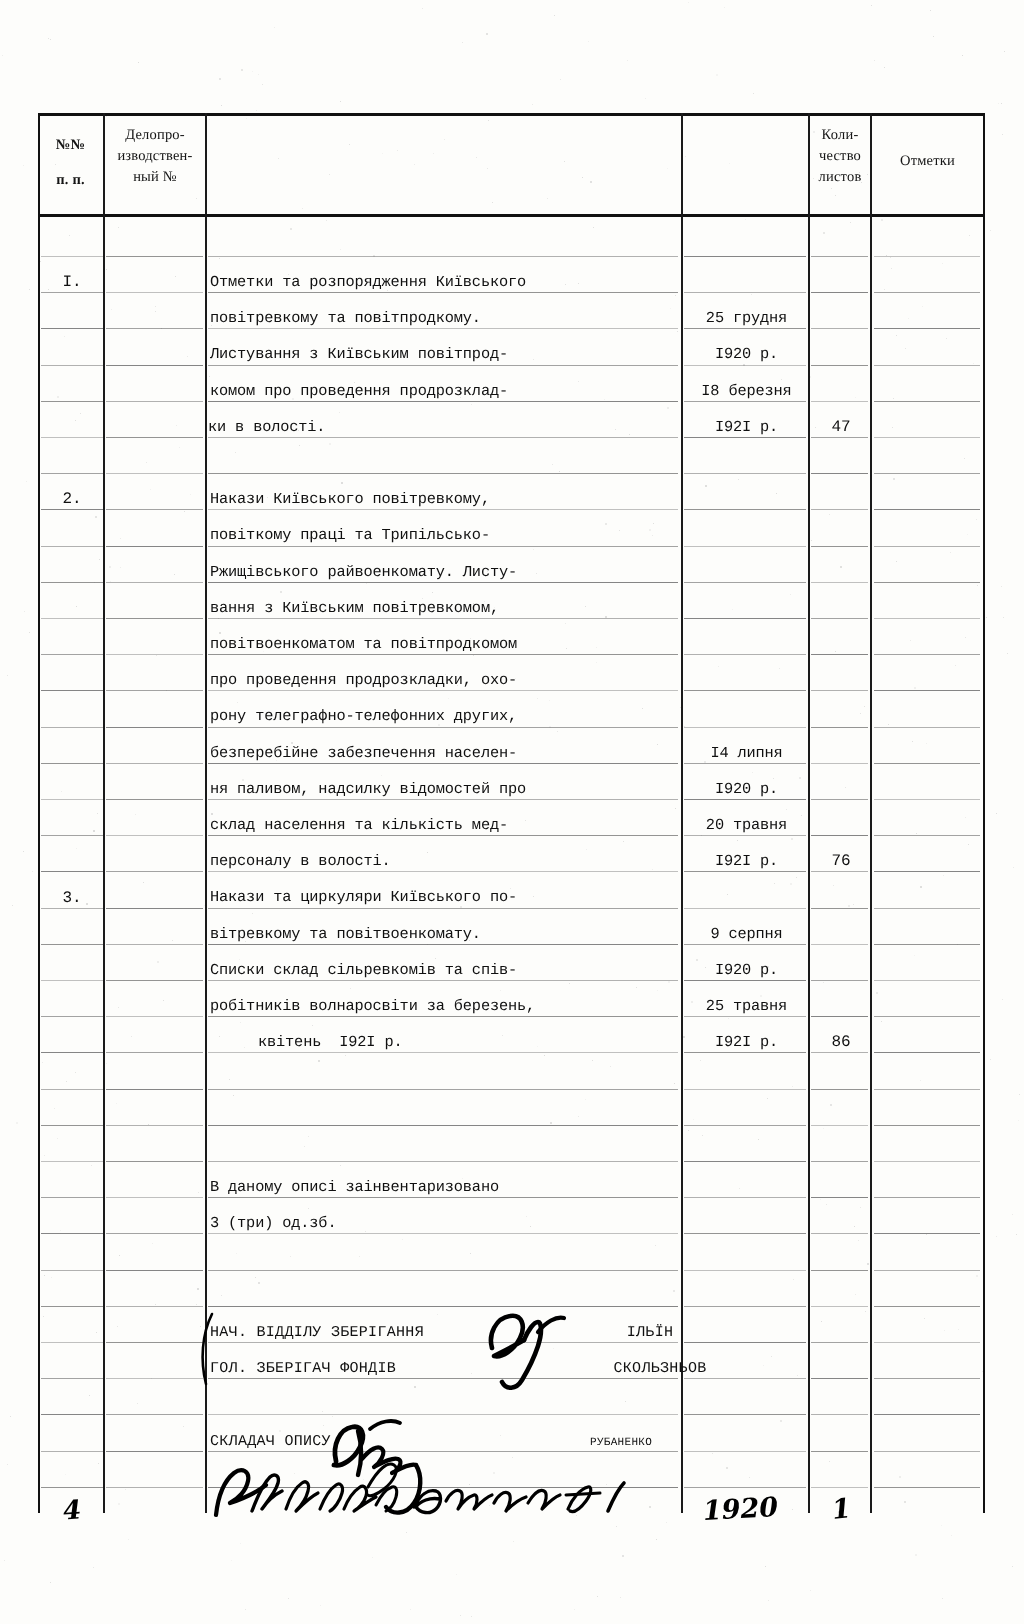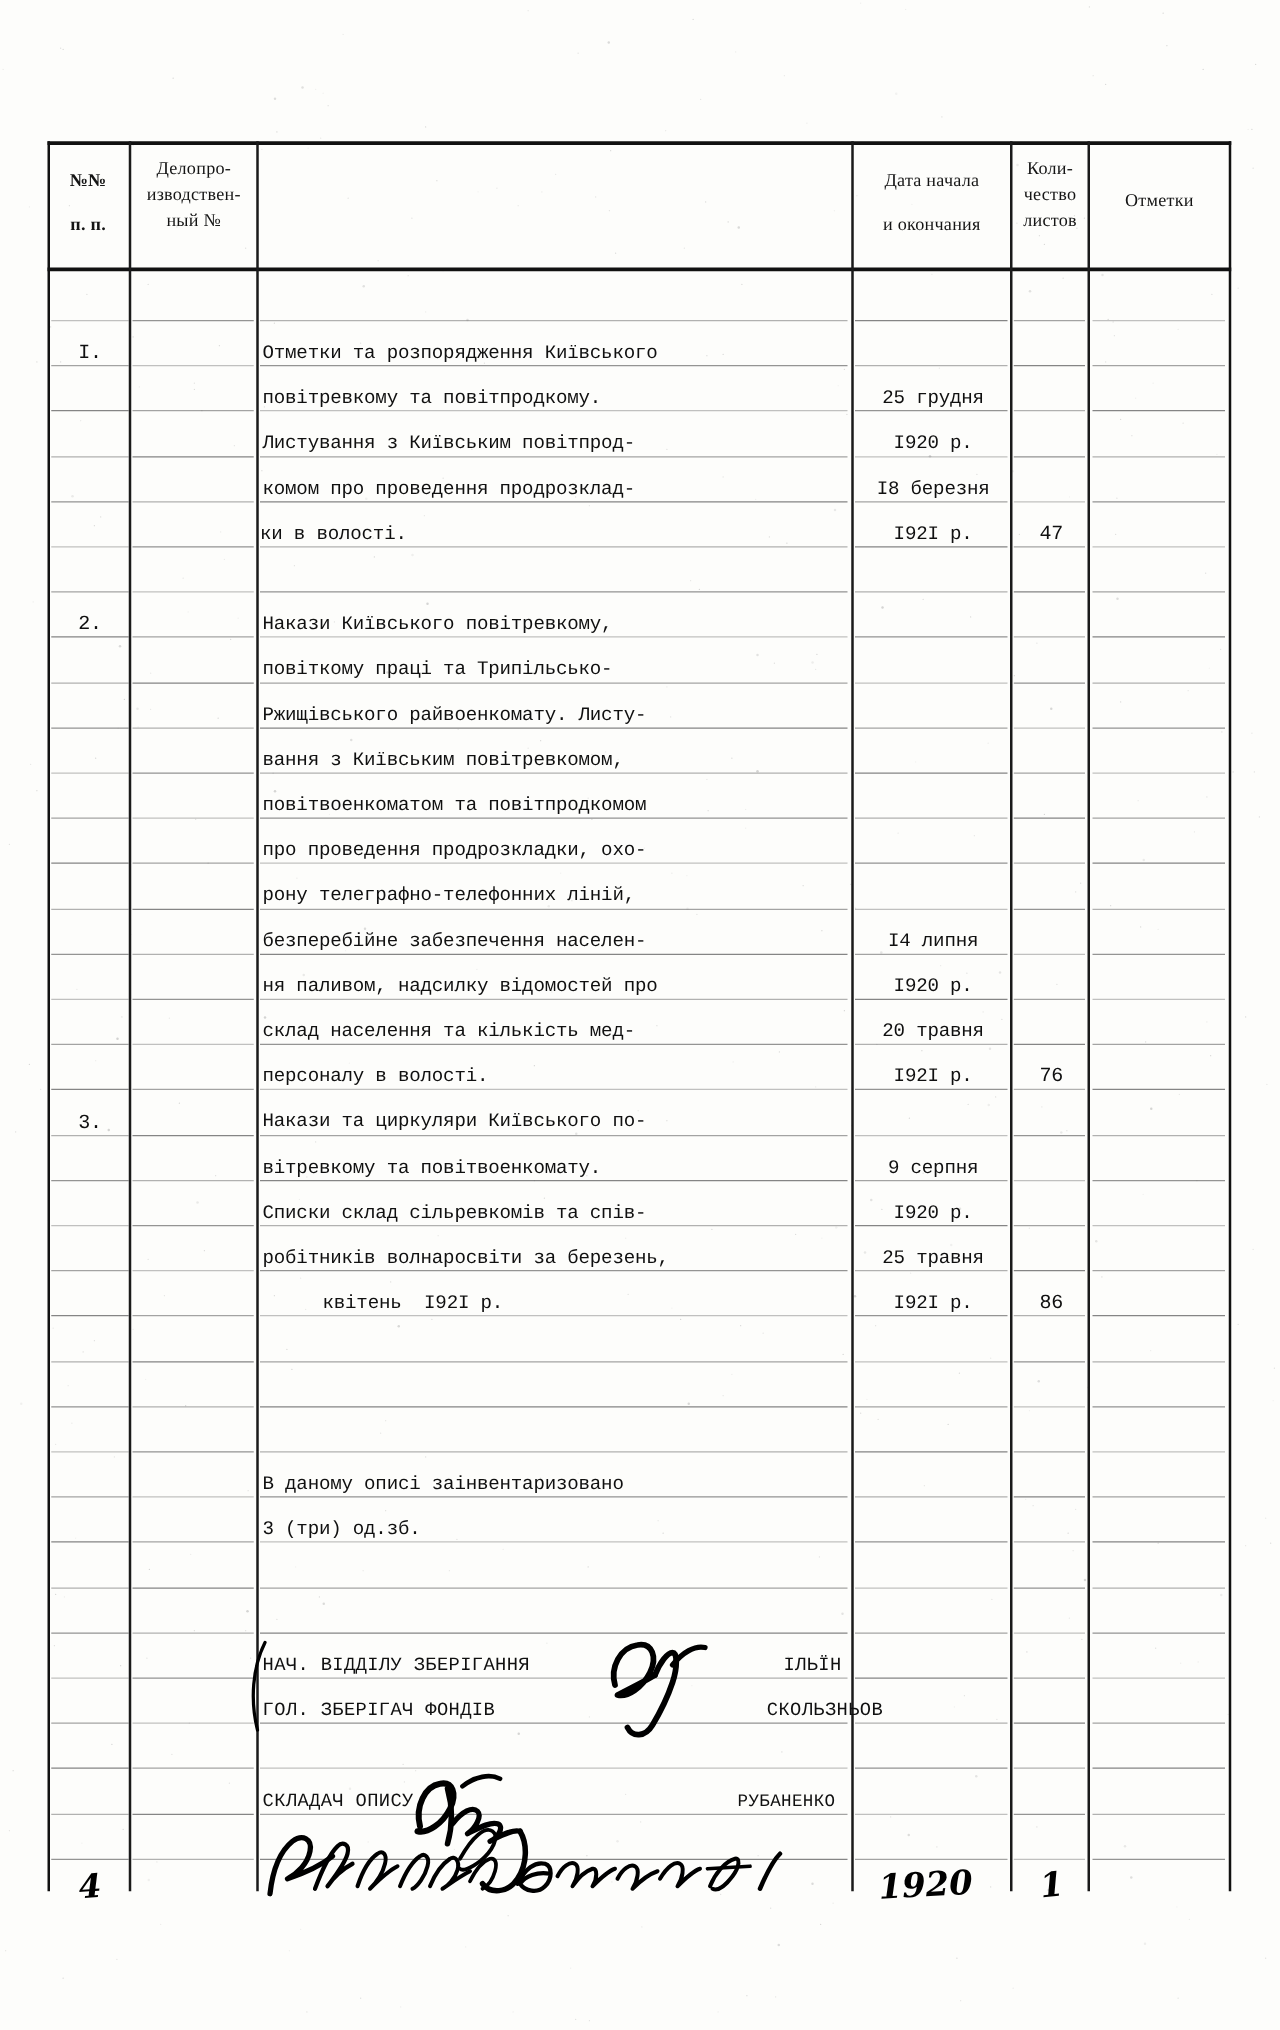--- a/index.html
+++ b/index.html
@@ -664,24 +664,20 @@
         <div style="margin-top:14px;">п. п.</div>
       </div>
 
       <div class="th" style="left:67px;top:12px;width:100px;">
         <div>Делопро-</div>
         <div>изводствен-</div>
         <div>ный №</div>
       </div>
 
 
-      <div class="th" style="left:645px;top:22px;width:125px;">
-        <div>Дата начала</div>
-        <div style="margin-top:14px;">и  окончания</div>
-      </div>
 
       <div class="th" style="left:772px;top:12px;width:60px;">
         <div>Коли-</div>
         <div>чество</div>
         <div>листов</div>
       </div>
 
       <div class="th" style="left:834px;top:38px;width:111px;">
         <div>Отметки</div>
       </div>
@@ -982,21 +978,21 @@
         <div class="tw center" style="left: 647px; width: 123px; top: 265.8px; height: 20px; display: flex; align-items: flex-end; justify-content: center;">I8 березня</div>
         <div class="tw center" style="left: 647px; width: 123px; top: 302px; height: 20px; display: flex; align-items: flex-end; justify-content: center;">I92I р.</div>
         <div class="tw num center" style="left: 774px; width: 58px; top: 302px; height: 20px; display: flex; align-items: flex-end; justify-content: center; font-size: 16px;">47</div>
         <div class="tw num center" style="left: 3px; width: 62px; top: 374.4px; height: 20px; display: flex; align-items: flex-end; justify-content: center; font-size: 16px;">2.</div>
         <div class="tw" style="left: 172px; width: 471px; top: 374.4px; height: 20px; display: flex; align-items: flex-end; white-space: pre;">Накази Київського повітревкому,</div>
         <div class="tw" style="left: 172px; width: 471px; top: 410.6px; height: 20px; display: flex; align-items: flex-end; white-space: pre;">повіткому праці та Трипільсько-</div>
         <div class="tw" style="left: 172px; width: 471px; top: 446.8px; height: 20px; display: flex; align-items: flex-end; white-space: pre;">Ржищівського райвоенкомату. Листу-</div>
         <div class="tw" style="left: 172px; width: 471px; top: 483px; height: 20px; display: flex; align-items: flex-end; white-space: pre;">вання з Київським повітревкомом,</div>
         <div class="tw" style="left: 172px; width: 471px; top: 519.2px; height: 20px; display: flex; align-items: flex-end; white-space: pre;">повітвоенкоматом та повітпродкомом</div>
         <div class="tw" style="left: 172px; width: 471px; top: 555.4px; height: 20px; display: flex; align-items: flex-end; white-space: pre;">про проведення продрозкладки, охо-</div>
-        <div class="tw" style="left: 172px; width: 471px; top: 591.6px; height: 20px; display: flex; align-items: flex-end; white-space: pre;">рону телеграфно-телефонних ліній,</div>
+        <div class="tw" style="left: 172px; width: 471px; top: 591.6px; height: 20px; display: flex; align-items: flex-end; white-space: pre;">рону телеграфно-телефонних других,</div>
         <div class="tw" style="left: 172px; width: 471px; top: 627.8px; height: 20px; display: flex; align-items: flex-end; white-space: pre;">безперебійне забезпечення населен-</div>
         <div class="tw" style="left: 172px; width: 471px; top: 664px; height: 20px; display: flex; align-items: flex-end; white-space: pre;">ня паливом, надсилку відомостей про</div>
         <div class="tw" style="left: 172px; width: 471px; top: 700.2px; height: 20px; display: flex; align-items: flex-end; white-space: pre;">склад населення та кількість мед-</div>
         <div class="tw" style="left: 172px; width: 471px; top: 736.4px; height: 20px; display: flex; align-items: flex-end; white-space: pre;">персоналу в волості.</div>
         <div class="tw center" style="left: 647px; width: 123px; top: 627.8px; height: 20px; display: flex; align-items: flex-end; justify-content: center;">I4 липня</div>
         <div class="tw center" style="left: 647px; width: 123px; top: 664px; height: 20px; display: flex; align-items: flex-end; justify-content: center;">I920 р.</div>
         <div class="tw center" style="left: 647px; width: 123px; top: 700.2px; height: 20px; display: flex; align-items: flex-end; justify-content: center;">20 травня</div>
         <div class="tw center" style="left: 647px; width: 123px; top: 736.4px; height: 20px; display: flex; align-items: flex-end; justify-content: center;">I92I р.</div>
         <div class="tw num center" style="left: 774px; width: 58px; top: 736.4px; height: 20px; display: flex; align-items: flex-end; justify-content: center; font-size: 16px;">76</div>
         <div class="tw num center" style="left: 3px; width: 62px; top: 772.6px; height: 20px; display: flex; align-items: flex-end; justify-content: center; font-size: 16px;">3.</div>
@@ -1010,21 +1006,21 @@
         <div class="tw center" style="left: 647px; width: 123px; top: 881.2px; height: 20px; display: flex; align-items: flex-end; justify-content: center;">25 травня</div>
         <div class="tw center" style="left: 647px; width: 123px; top: 917.4px; height: 20px; display: flex; align-items: flex-end; justify-content: center;">I92I р.</div>
         <div class="tw num center" style="left: 774px; width: 58px; top: 917.4px; height: 20px; display: flex; align-items: flex-end; justify-content: center; font-size: 16px;">86</div>
         <div class="tw" style="left: 172px; width: 471px; top: 1062.2px; height: 20px; display: flex; align-items: flex-end;">В даному описі заінвентаризовано</div>
         <div class="tw" style="left: 172px; width: 471px; top: 1098.4px; height: 20px; display: flex; align-items: flex-end;">3 (три) од.зб.</div>
         <div class="tw caps" style="left: 172px; width: 471px; top: 1207px; height: 20px; display: flex; align-items: flex-end; font-size: 15px;">НАЧ. ВІДДІЛУ ЗБЕРІГАННЯ</div>
         <div class="tw caps" style="left: 537px; width: 150px; top: 1207px; height: 20px; display: flex; align-items: flex-end; justify-content: center; font-size: 15px;">ІЛЬЇН</div>
         <div class="tw caps" style="left: 172px; width: 471px; top: 1243.2px; height: 20px; display: flex; align-items: flex-end; font-size: 15px;">ГОЛ. ЗБЕРІГАЧ ФОНДІВ</div>
         <div class="tw caps" style="left: 537px; width: 170px; top: 1243.2px; height: 20px; display: flex; align-items: flex-end; justify-content: center; font-size: 15px;">СКОЛЬЗНЬОВ</div>
         <div class="tw caps" style="left: 172px; width: 471px; top: 1315.6px; height: 20px; display: flex; align-items: flex-end; font-size: 15px;">СКЛАДАЧ ОПИСУ</div>
-        <div class="tw caps" style="left: 552px; width: 190px; top: 1315.6px; height: 20px; display: flex; align-items: flex-end; font-size: 14px;">РУБАНЕНКО</div>
+        <div class="tw caps" style="left: 552px; width: 190px; top: 1315.6px; height: 20px; display: flex; align-items: flex-end; font-size: 11px;">РУБАНЕНКО</div>
         <div class="hand" style="left: 25px; top: 1382px; font-size: 26px; transform: rotate(-4deg);">4</div>
         <div class="hand" style="left: 665px; top: 1380px; font-size: 27px; transform: rotate(-3deg);">1920</div>
         <div class="hand" style="left: 794px; top: 1380px; font-size: 27px; transform: rotate(-6deg);">1</div>
         <div style="position: absolute; left: 170px; top: 1346px; width: 470px; height: 64px;">
           <svg class="sig" width="470" height="64" viewBox="0 0 470 64" aria-hidden="true">
             <path d="M8 56 C10 38 16 22 26 14 C34 8 42 12 40 22 C38 32 30 40 22 44 C34 40 48 34 58 26" stroke-width="4.2"></path>
             <path d="M44 52 C50 36 56 24 62 18 C66 14 72 16 70 24 C68 32 60 42 54 50 C58 44 66 36 74 32" stroke-width="3.4"></path>
             <path d="M78 50 C82 38 88 28 94 24 C98 21 102 24 100 32 C98 40 92 48 88 52 C94 46 102 38 110 34" stroke-width="3.2"></path>
             <path d="M112 50 C116 40 122 30 128 26 C132 23 136 27 134 34 C132 42 126 50 122 52" stroke-width="3.2"></path>
             <path d="M136 50 C140 40 146 32 152 28 C156 25 160 30 158 37 C156 44 150 50 146 52 C152 48 160 42 168 38" stroke-width="3.2"></path>

